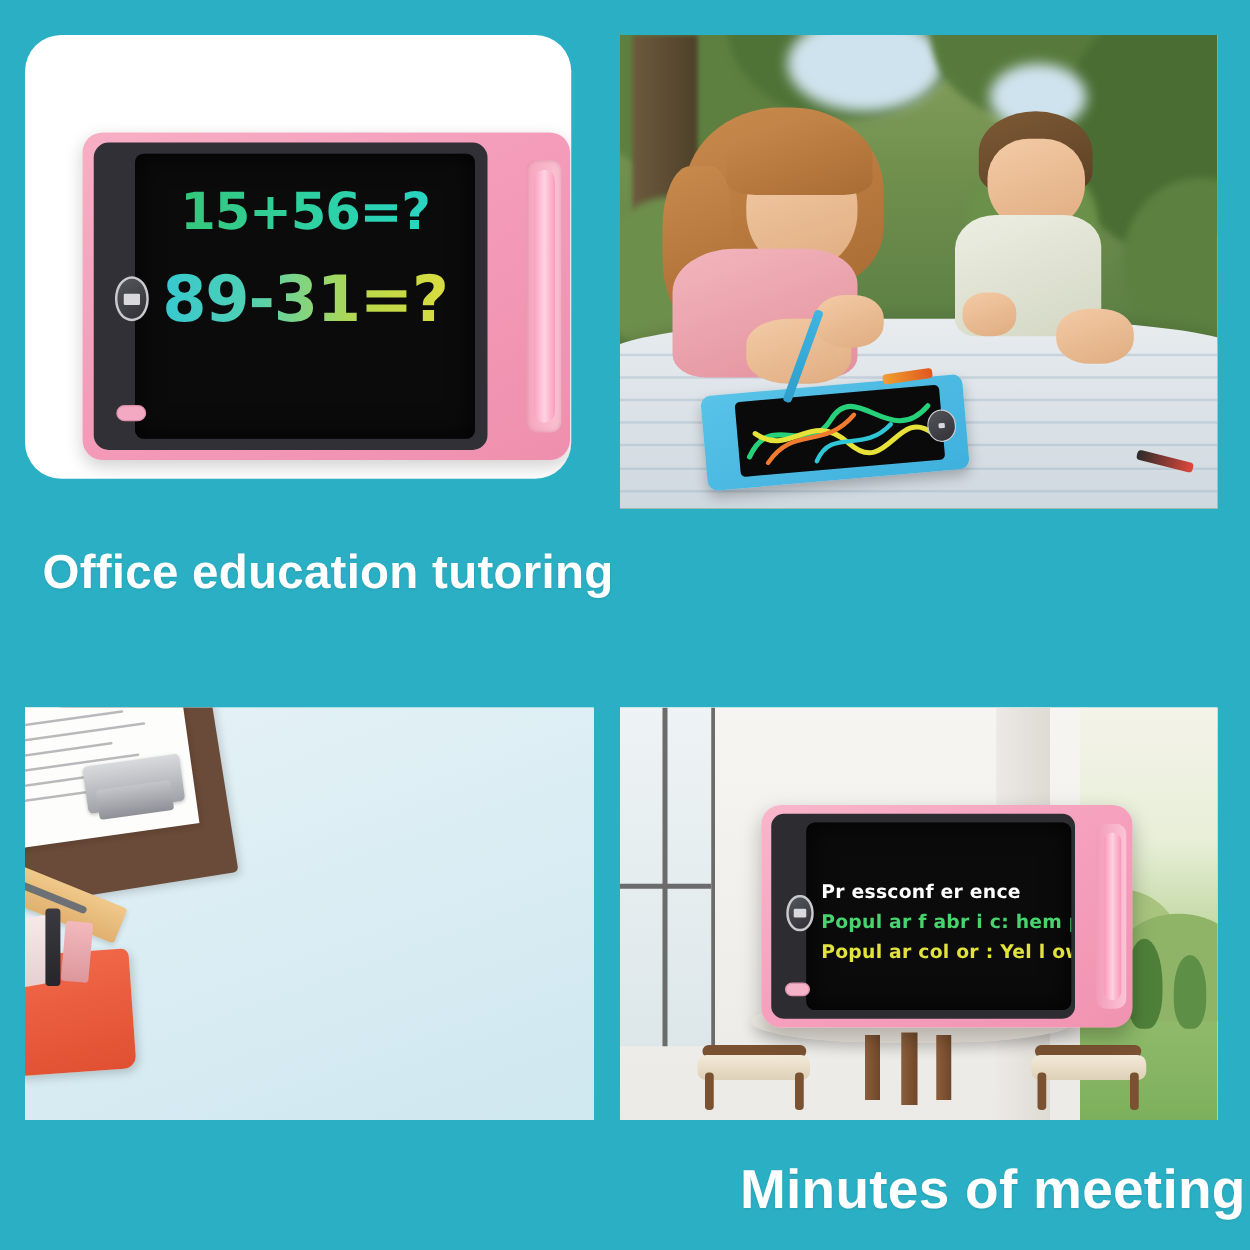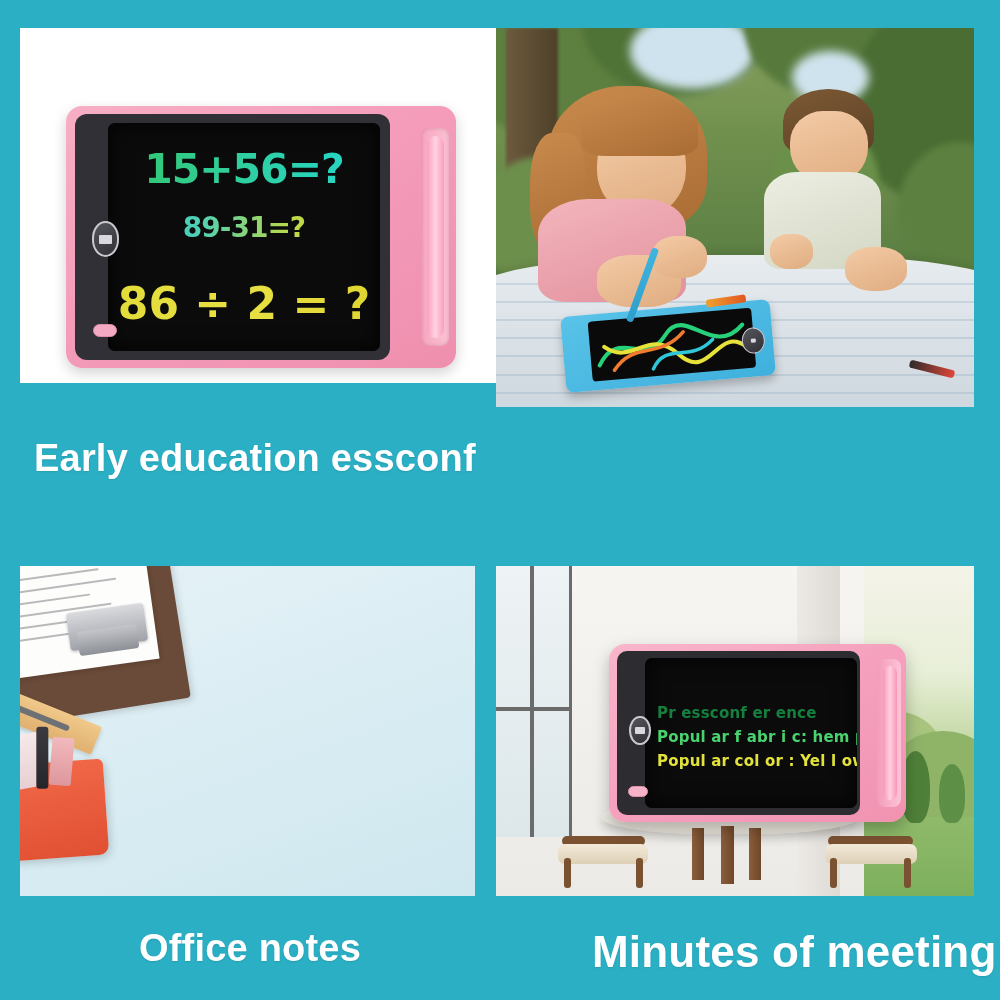--- a/index.html
+++ b/index.html
@@ -5,21 +5,21 @@
   * { margin:0; padding:0; box-sizing:border-box; }
   html,body { width:1000px; height:1000px; overflow:hidden; }
   body {
     background:#2bafc4;
     font-family:"Liberation Sans", sans-serif;
   }
   .page { position:relative; width:1000px; height:1000px; }
 
   
   .panel { position:absolute; overflow:hidden; background:#fff; }
-  #panel-early  { left:20px;  top:28px;  width:476px; height:355px; }
+  #panel-early  { left:20px;  top:28px;  width:437px; height:355px;border-radius:29px; }
   #panel-baby   { left:496px; top:28px;  width:478px; height:379px; }
   #panel-office { left:20px;  top:566px; width:455px; height:330px; }
   #panel-meet   { left:496px; top:566px; width:478px; height:330px; }
 
   
   .caption {
     position:absolute; color:#fff;
     font-family:"Liberation Sans", sans-serif;
     font-weight:600; letter-spacing:.2px; white-space:nowrap;
     text-shadow:0 1px 2px rgba(0,0,0,.10);
@@ -70,21 +70,21 @@
       background:#f3a9c1; border:1px solid #d98fa8; border-radius:8px; }
   #tablet-pink-edu .dock { right:7px; top:22px; width:28px; height:218px;
       background:linear-gradient(90deg,#f6a6be,#fbc3d5); box-shadow:inset 0 0 4px rgba(180,100,130,.45); }
   #tablet-pink-edu .stylus { right:12px; top:30px; width:17px; height:202px;
       background:linear-gradient(90deg,#fb9fc0,#ffd3e2,#fa9dbe); border-radius:9px; }
 
   .eq { left:0; width:100%; text-align:center; }
   #eq1 { top:22px;  font-size:41px; letter-spacing:-1px;
          background:linear-gradient(90deg,#35c46c,#2fd0a0,#25d7d0);
          -webkit-background-clip:text; background-clip:text; color:transparent; }
-  #eq2 { top:88px;  font-size:28px; letter-spacing:-1px;
+  #eq2 { top:88px;  font-size:51px; letter-spacing:-1px;
          background:linear-gradient(90deg,#2fc6d8,#4fd0b4,#b9d94a,#e4dc3c);
          -webkit-background-clip:text; background-clip:text; color:transparent;text-decoration:underline; }
   #eq3 { top:155px; font-size:44px; letter-spacing:0px;
          background:linear-gradient(90deg,#e2dc3a,#e8e044,#ddd62f);
          -webkit-background-clip:text; background-clip:text; color:transparent; }
 
   
   #office-scene { position:absolute; inset:0;
      background:linear-gradient(160deg,#e6f2f6 0%,#dceef4 40%,#cfe7ef 100%); }
   .desk-clip {
@@ -147,21 +147,21 @@
   #tablet-pink-meet .erase-btn { left:20px; top:72px; width:22px; height:29px; border-radius:11px/15px; }
   #tablet-pink-meet .erase-btn i { width:10px; height:7px; }
   #tablet-pink-meet .led { left:19px; top:142px; width:20px; height:11px;
      background:#f5b3c8; border:1px solid #dd93ab; border-radius:6px; }
   #tablet-pink-meet .dock { right:5px; top:15px; width:24px; height:148px;
      background:linear-gradient(90deg,#f39cb9,#fcc4d7); }
   #tablet-pink-meet .stylus { right:9px; top:22px; width:14px; height:134px;
      background:linear-gradient(90deg,#f996b7,#ffd0e0,#f996b7); border-radius:8px; }
 
   .mline { left:12px; font-size:15px; font-weight:700; letter-spacing:.2px; }
-  #mline1 { top:46px; color:#15803d; }
+  #mline1 { top:46px; color:#ffffff; }
   #mline2 { top:70px; color:#49d36f; }
   #mline3 { top:94px; color:#e2e23c; }
 
   
   #baby-scene { position:absolute; inset:0; overflow:hidden;
      background:linear-gradient(180deg,#87a05f 0%,#6f8f4d 30%,#5d8044 60%,#4e7239 100%); }
   .foliage { position:absolute; border-radius:50%; filter:blur(3px); }
   .sky-gap { position:absolute; background:#cfe3ee; border-radius:50%; filter:blur(5px); }
   .trunk { position:absolute; background:linear-gradient(90deg,#6d5a3e,#4e4029); filter:blur(1.5px); }
   .tablecloth { position:absolute; left:-4%; bottom:0; width:110%; height:40%;
@@ -186,21 +186,20 @@
 <body>
 
 <div class="page">
 
   <div class="panel" id="panel-early">
     <div class="tablet" id="tablet-pink-edu">
       <div class="bezel"></div>
       <div class="screen">
         <div class="hw eq" id="eq1">15+56=?</div>
         <div class="hw eq" id="eq2">89-31=?</div>
-        <div class="hw eq" id="eq3">86 ÷ 2 = ?</div>
       </div>
       <div class="erase-btn">
           <i></i>
         </div>
       <div class="led"></div>
       <div class="dock"></div>
       <div class="stylus"></div>
     </div>
   </div>
 
@@ -336,17 +335,16 @@
         <div class="erase-btn">
             <i></i>
           </div>
         <div class="led"></div>
         <div class="dock"></div>
         <div class="stylus"></div>
       </div>
     </div>
   </div>
 
-  <div class="caption" id="cap-early">Early education essconf</div>
-  <div class="caption" id="cap-office">Office notes</div>
+  <div class="caption" id="cap-early">Office education tutoring</div>
   <div class="caption" id="cap-meet">Minutes of meeting</div>
 
 </div>
 
 </body></html>

